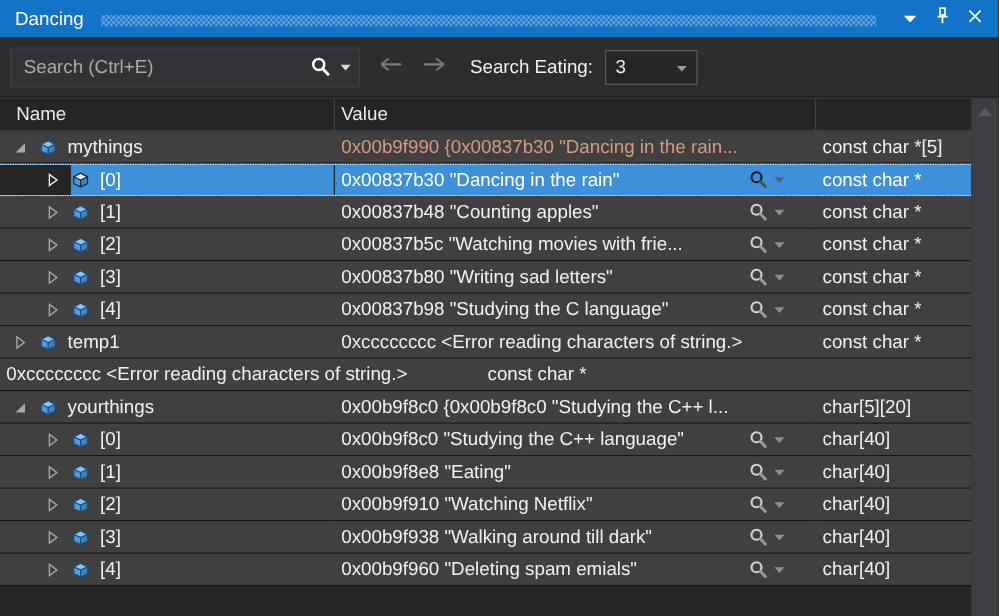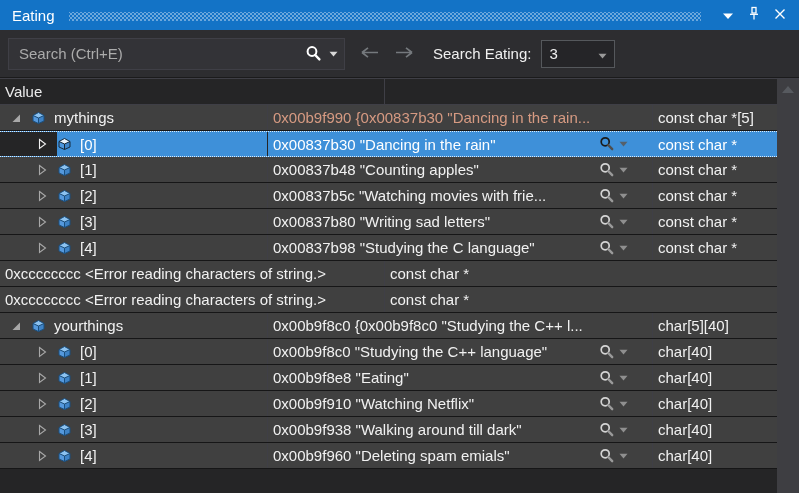--- a/index.html
+++ b/index.html
@@ -12,21 +12,21 @@
   .title{ color:#ffffff; font-size:15px; margin-right:12px; white-space:nowrap; }
   .grip{ flex:1; height:9px; margin:2px 14px 0 2px;
          background-image:
            radial-gradient(rgba(255,255,255,.38) 1px, transparent 1.2px),
            radial-gradient(rgba(255,255,255,.38) 1px, transparent 1.2px);
          background-size:4px 4px; background-position:0 0,2px 2px; }
   .tb-btn{ width:26px; height:24px; display:flex; align-items:center; justify-content:center; cursor:default; }
 
   
   .toolbar{ height:48px; background:#2D2D30; display:flex; align-items:center; padding:0 8px; border-bottom:1px solid #1b1b1c; }
-  .searchbox{ width:337px; height:32px; background:#333337; border:1px solid #3F3F46; display:flex; align-items:center; padding:0 6px 0 10px; }
+  .searchbox{ width:280px; height:32px; background:#333337; border:1px solid #3F3F46; display:flex; align-items:center; padding:0 6px 0 10px; }
   .searchbox input{ flex:1; background:transparent; border:none; outline:none; color:#E8E8E8; font-size:15px; font-family:"Liberation Sans",sans-serif; }
   .searchbox input::placeholder{ color:#ABABAB; opacity:1; }
   .sb-mag{ display:flex; align-items:center; margin:0 2px 0 6px; }
   .sb-caret{ display:flex; align-items:center; margin-left:5px; }
   .nav-arrow{ display:flex; align-items:center; justify-content:center; width:30px; height:30px; margin-left:4px; }
   .nav-arrow:first-of-type{ margin-left:10px; }
   .depth-label{ color:#F0F0F0; font-size:15px; margin:0 10px 0 14px; white-space:nowrap; }
   .depth-select{ width:74px; height:28px; background:#252528; border:1px solid #55585C; display:flex; align-items:center; padding:0 7px; }
   .depth-value{ color:#F0F0F0; font-size:15px; flex:1; }
 
@@ -71,21 +71,21 @@
   .sb-up{ position:absolute; top:7px; left:5px; width:0; height:0;
           border-left:6px solid transparent; border-right:6px solid transparent; border-bottom:7px solid #606469; opacity:.75; }
   .filler{ height:25px; background:#252526; }
 </style>
 </head>
 <body>
 
 <div class="window">
 
   <div class="titlebar">
-    <span class="title">Eating</span>
+    <span class="title">Dancing</span>
     <div class="grip"></div>
     <div class="tb-btn">
       <span>
         <svg width="12" height="8" viewBox="0 0 12 8">
             <polygon points="1,1.5 11,1.5 6,7" fill="#ffffff"></polygon>
           </svg>
       </span>
     </div>
     <div class="tb-btn">
       <span>
@@ -141,20 +141,21 @@
         <svg width="9" height="6" viewBox="0 0 9 6">
             <polygon points="0.5,0.8 8.5,0.8 4.5,5.4" fill="#9A9A9A"></polygon>
           </svg>
       </span>
     </div>
   </div>
 
   <div class="body-area">
     <div class="grid-area">
       <div class="hdr">
+        <div class="hdr-cell hdr-name">Name</div>
         <div class="hdr-cell hdr-value">Value</div>
       </div>
       <div id="rows">
           <div class="row">
             <div class="cell cell-name">
               <span class="indent" style="width: 8px;"></span>
               <span class="exp">
                 <svg width="12" height="12" viewBox="0 0 12 12">
                   <polygon points="10,2.5 10,10 2.5,10" fill="currentColor"></polygon>
                 </svg>
@@ -384,20 +385,41 @@
                     <polygon class="magd" points="0.5,0.8 8.5,0.8 4.5,5.4"></polygon>
                   </svg>
                 </span>
               </span>
             </div>
             <div class="cell cell-type">
               <span class="ttype">const char *</span>
             </div>
           </div>
           <div class="row">
+            <div class="cell cell-name">
+              <span class="indent" style="width: 8px;"></span>
+              <span class="exp">
+                <svg width="12" height="12" viewBox="0 0 12 12">
+                  <polygon points="3.5,1.5 9.5,6 3.5,10.5" fill="none" stroke="currentColor" stroke-width="1.1"></polygon>
+                </svg>
+              </span>
+              <span class="vicon">
+                <svg width="15" height="14" viewBox="0 0 15 14">
+                  <polygon class="cube-left" points="2,4.5 7.5,7 7.5,12.5 2,10"></polygon>
+                  <polygon class="cube-right" points="13,4.5 7.5,7 7.5,12.5 13,10"></polygon>
+                  <polygon class="cube-top" points="7.5,1.5 13,4.5 7.5,7 2,4.5"></polygon>
+                  <g class="cube-outline" fill="none" stroke-linejoin="round">
+                    <polygon points="7.5,1.5 13,4.5 13,10 7.5,12.5 2,10 2,4.5"></polygon>
+                    <polyline points="2,4.5 7.5,7 13,4.5"></polyline>
+                    <line x1="7.5" y1="7" x2="7.5" y2="12.5"></line>
+                  </g>
+                </svg>
+              </span>
+              <span class="tname">temp1</span>
+            </div>
             <div class="cell cell-value">
               <span class="vtext">0xcccccccc &lt;Error reading characters of string.&gt;</span>
             </div>
             <div class="cell cell-type">
               <span class="ttype">const char *</span>
             </div>
           </div>
           <div class="row">
             <div class="cell cell-value">
               <span class="vtext">0xcccccccc &lt;Error reading characters of string.&gt;</span>
@@ -425,21 +447,21 @@
                     <line x1="7.5" y1="7" x2="7.5" y2="12.5"></line>
                   </g>
                 </svg>
               </span>
               <span class="tname">yourthings</span>
             </div>
             <div class="cell cell-value">
               <span class="vtext">0x00b9f8c0 {0x00b9f8c0 "Studying the C++ l...</span>
             </div>
             <div class="cell cell-type">
-              <span class="ttype">char[5][40]</span>
+              <span class="ttype">char[5][20]</span>
             </div>
           </div>
           <div class="row">
             <div class="cell cell-name">
               <span class="indent" style="width: 34px;"></span>
               <span class="exp">
                 <svg width="12" height="12" viewBox="0 0 12 12">
                   <polygon points="3.5,1.5 9.5,6 3.5,10.5" fill="none" stroke="currentColor" stroke-width="1.1"></polygon>
                 </svg>
               </span>

